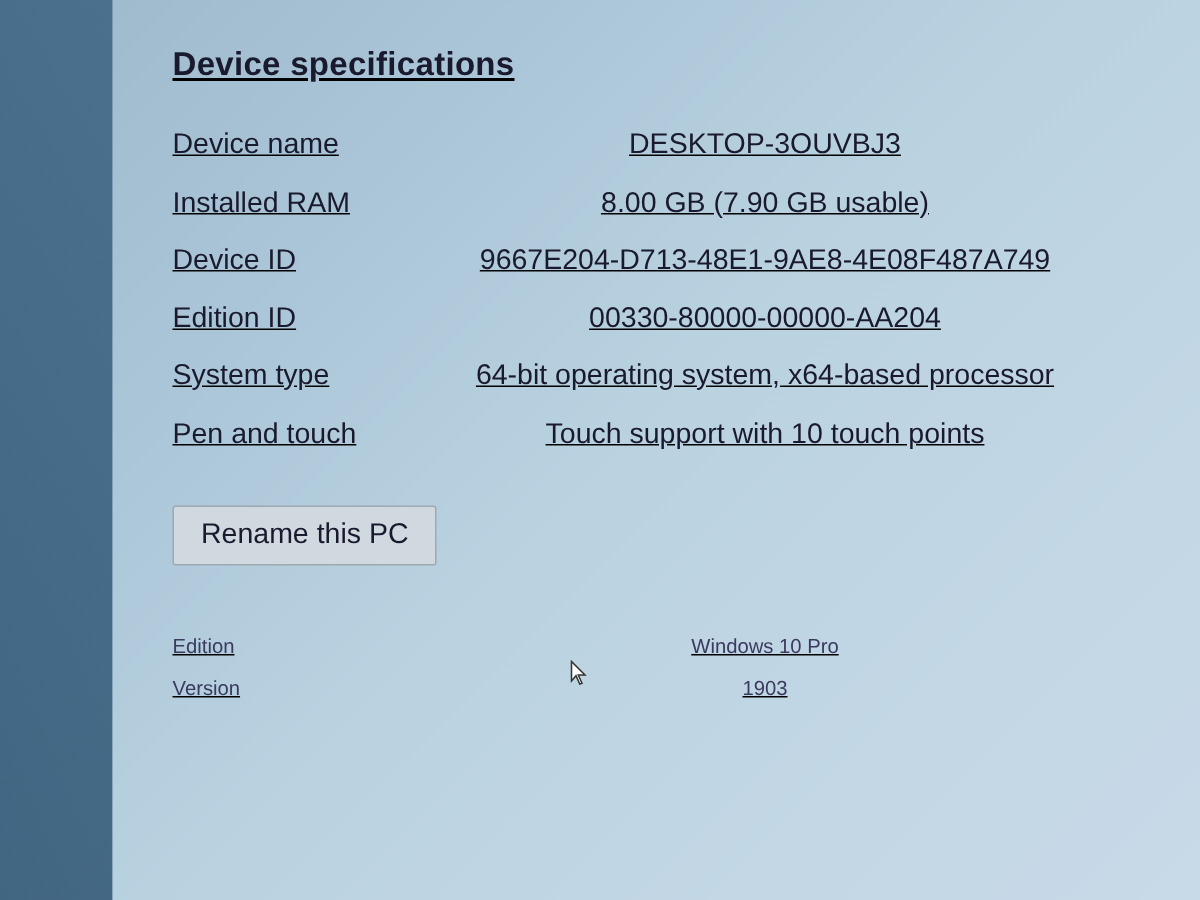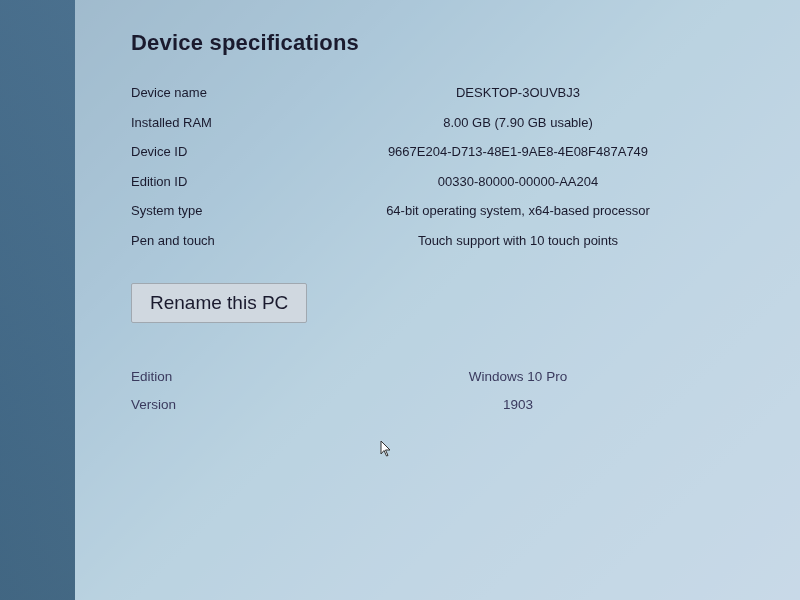--- a/index.html
+++ b/index.html
@@ -26,22 +26,23 @@
       background: linear-gradient(180deg, #3a6080 0%, #2a5070 50%, #1a4060 100%);
       opacity: 0.7;
     }
 
     .main-content {
       position: absolute;
       left: 75px;
       top: 0;
       right: 0;
       bottom: 0;
-      padding: 30px 40px 20px 56px;
+      padding: 30px 40px 20px 40px;
       background: rgba(200, 218, 232, 0.55);
+      text-decoration: underline;
     }
 
     .section-title {
       font-size: 22px;
       font-weight: 600;
       color: #1a1a2e;
       margin-bottom: 22px;
       letter-spacing: 0.2px;
     }
 
@@ -50,21 +51,21 @@
       border-collapse: collapse;
       margin-bottom: 28px;
     }
 
     .spec-table tr {
       vertical-align: top;
     }
 
     .spec-table td {
       padding: 5px 0;
-      font-size: 13px;
+      font-size: 19px;
       color: #1a1a2e;
       line-height: 1.5;
     }
 
     .spec-label {
       width: 145px;
       font-weight: 400;
       color: #2a2a3e;
       padding-right: 20px;
       white-space: nowrap;

